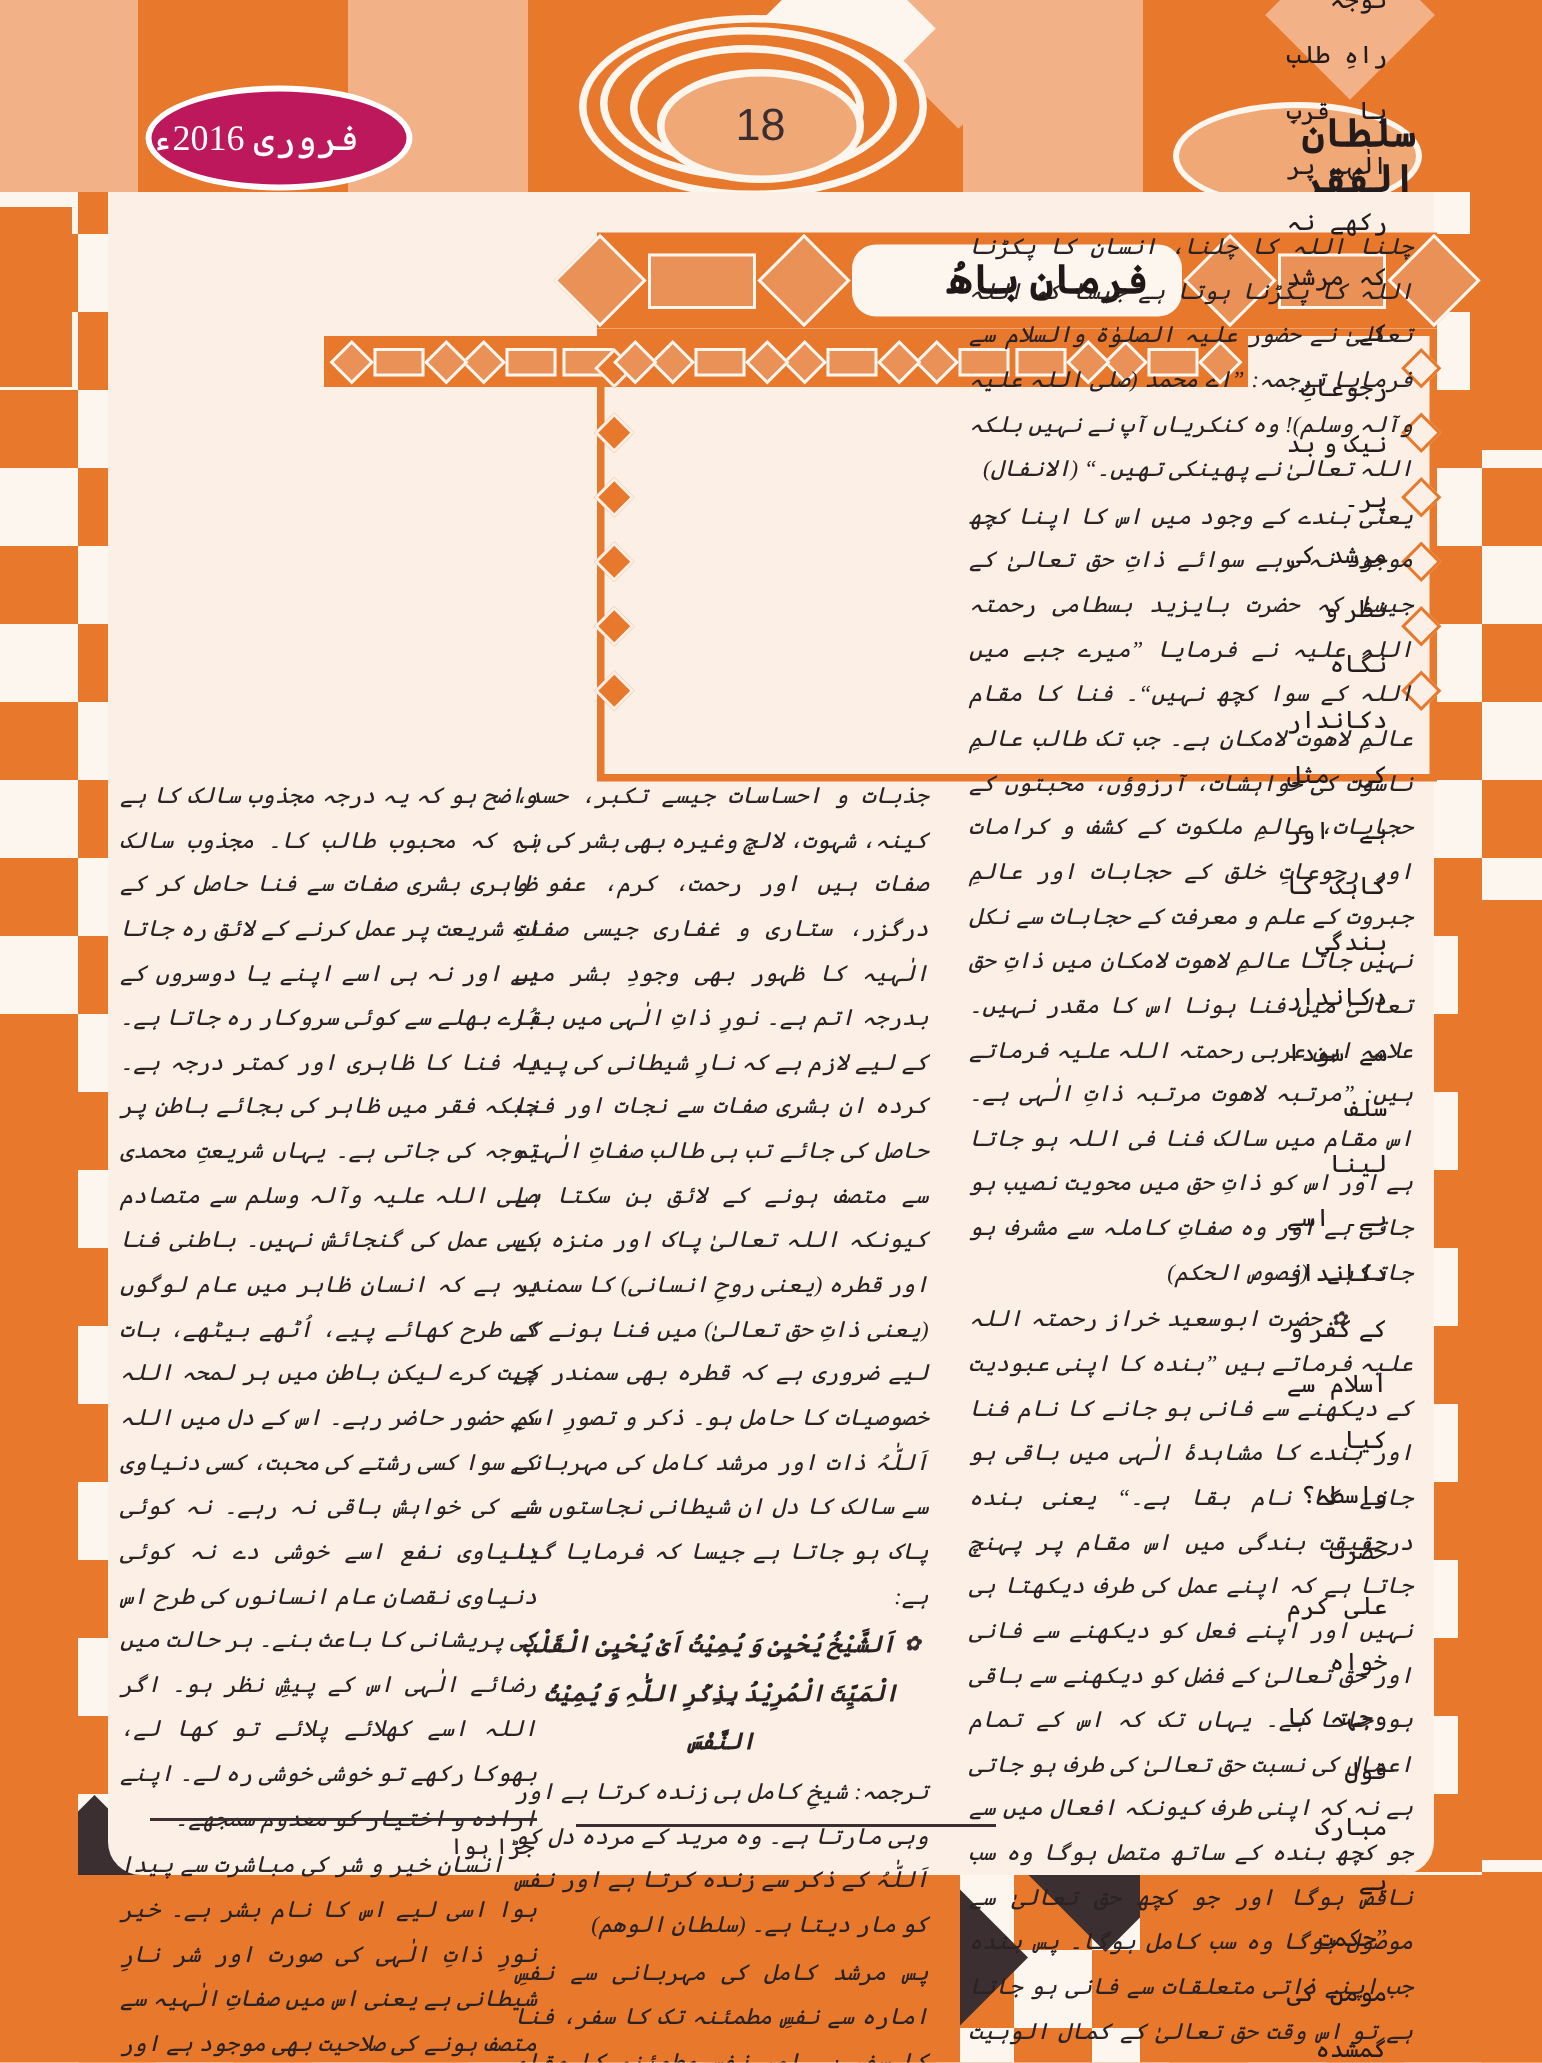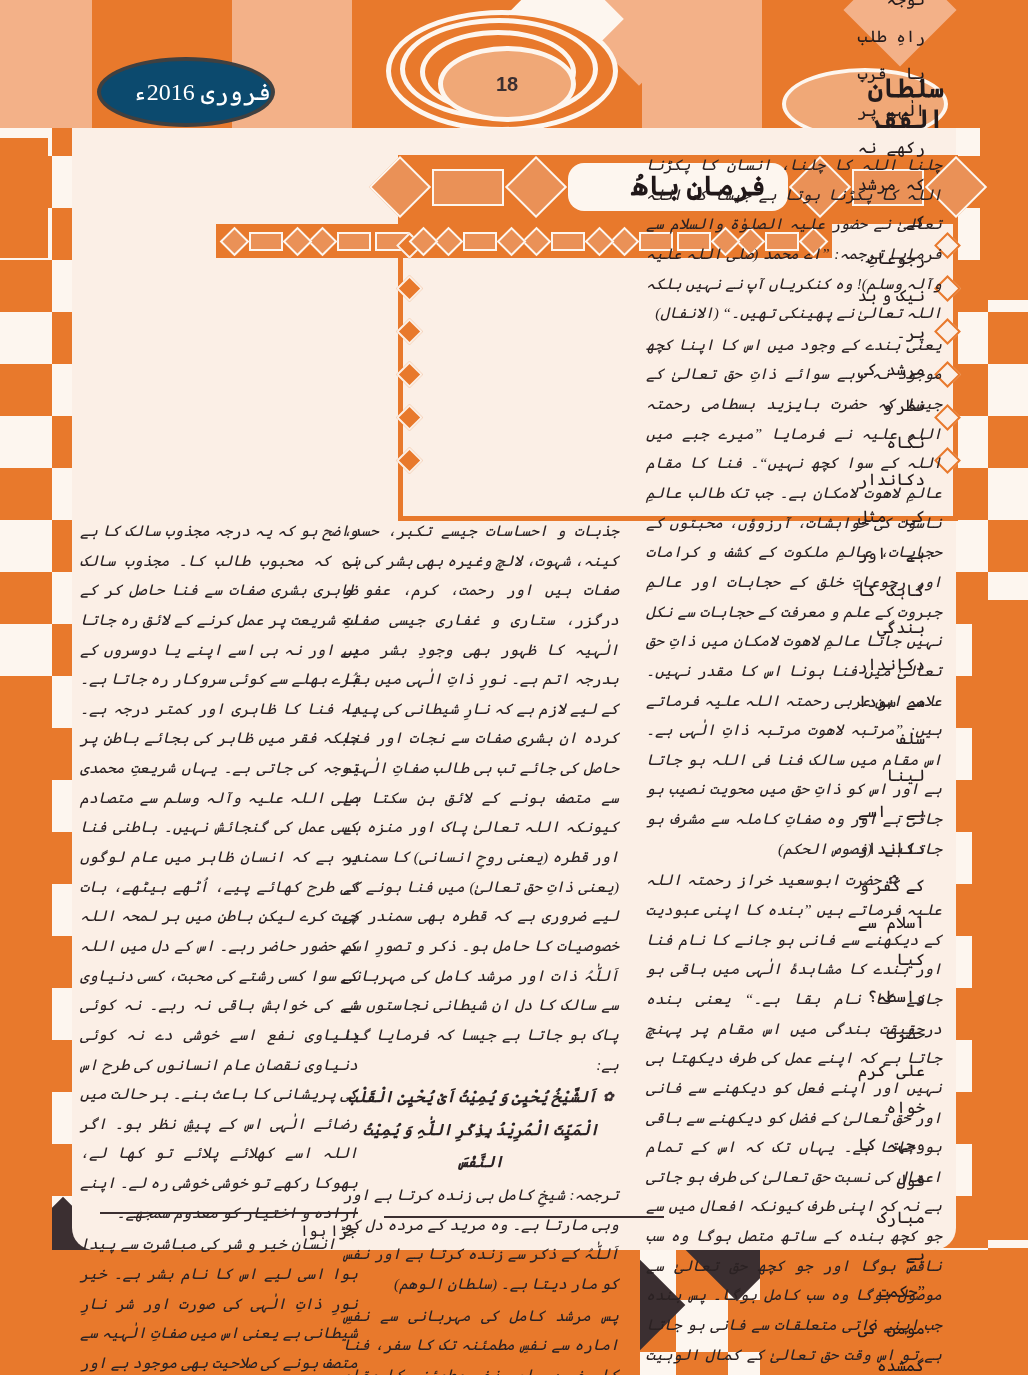--- a/index.html
+++ b/index.html
@@ -31,25 +31,25 @@
 
   
   .hdr-strip{position:absolute;left:0;top:0;width:1028px;height:128px;overflow:hidden;}
 
   .swirl{position:absolute;left:386px;top:10px;width:230px;height:118px;}
   .swirl .ring{position:absolute;border:5px solid #fdf6ef;border-radius:50%;}
 
   .pagebadge{position:absolute;left:438px;top:46px;width:128px;height:66px;
     background:#f0a877;border:5px solid #fdf6ef;border-radius:50%;
     display:flex;align-items:center;justify-content:center;
-    font-family:"Liberation Sans",sans-serif;font-weight:bold;font-size:20px;color:#3b2f31;}
+    font-family:"Liberation Sans",sans-serif;font-weight:normal;font-size:30px;color:#3b2f31;}
 
   .datebadge{position:absolute;left:97px;top:57px;width:170px;height:62px;
-    background:#0c4a6e;border:4px solid #404040;border-radius:50%;
-    display:flex;align-items:center;justify-content:flex-start;
+    background:#be185d;border:4px solid #ffffff;border-radius:50%;
+    display:flex;align-items:center;justify-content:flex-end;
     font-size:24px;color:#fff;direction:rtl;}
 
   .logobadge{position:absolute;left:782px;top:68px;width:158px;height:64px;
     background:#f0a877;border:4px solid #fdf6ef;border-radius:50%;
     display:flex;align-items:center;justify-content:center;
     font-size:26px;color:#241b1c;direction:rtl;font-weight:bold;letter-spacing:-1px;}
 
   
   .sheet{position:absolute;left:72px;top:128px;width:884px;height:1122px;
     background:#fbefe6;border-radius:0 0 22px 22px;

